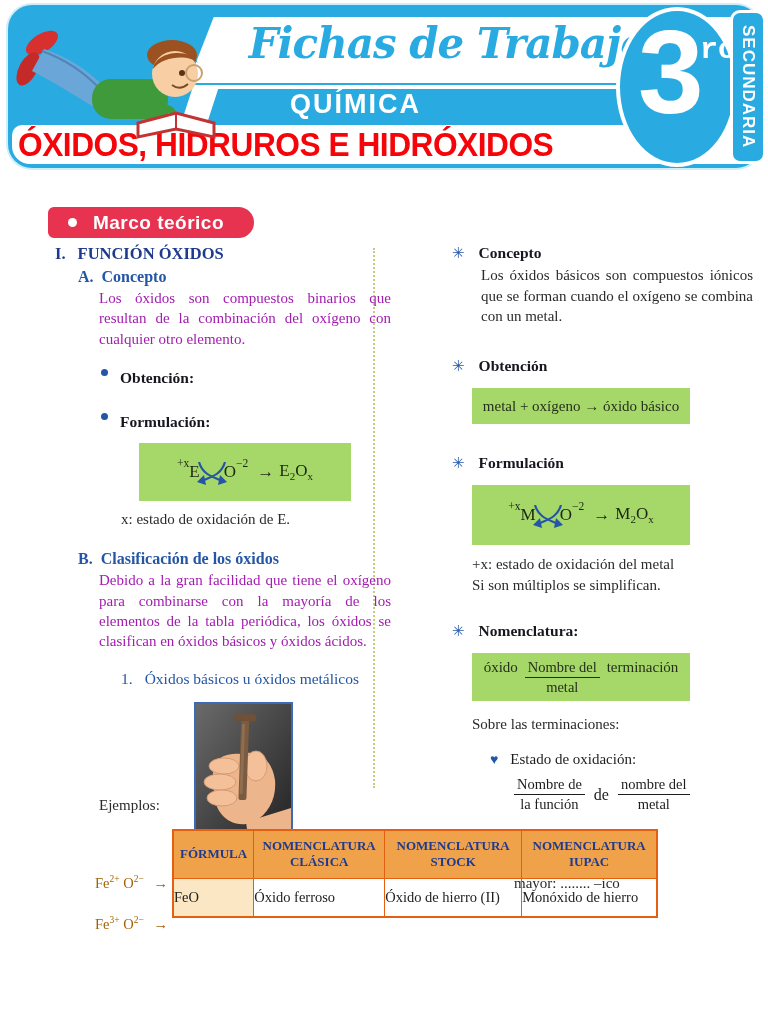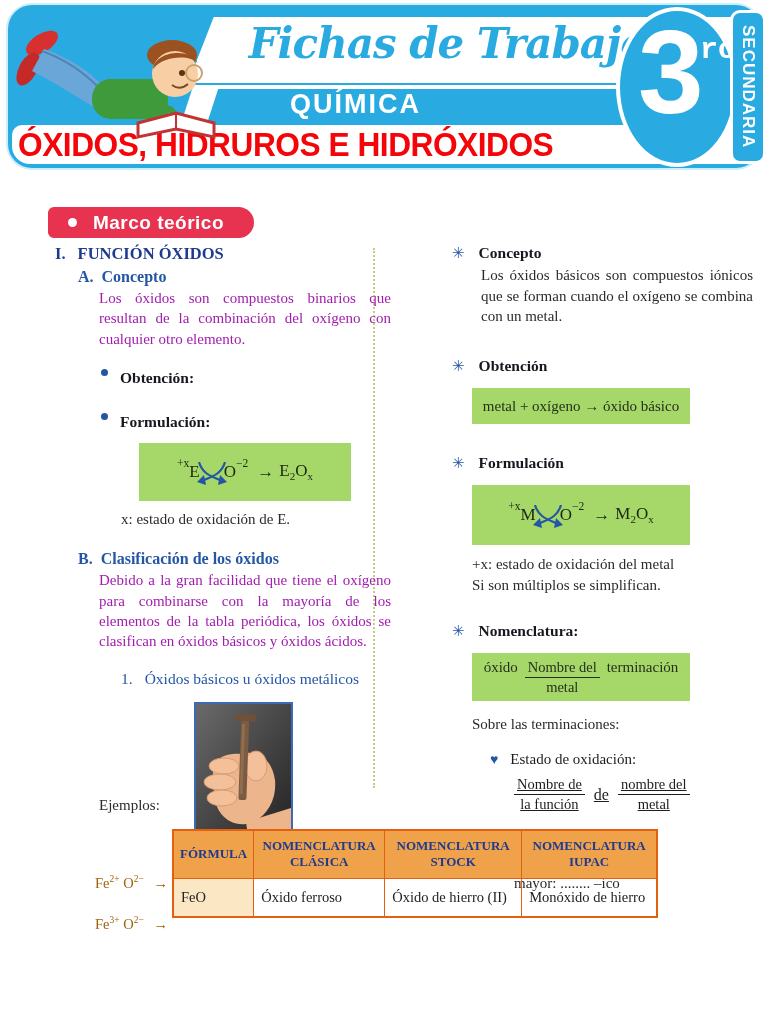--- a/index.html
+++ b/index.html
@@ -85,31 +85,31 @@
   .gap30{margin-top:30px;}
 
   .frac{display:inline-block;text-align:center;font-size:14.5px;line-height:1.15;vertical-align:middle;}
   .frac .t{display:block;border-bottom:1.4px solid #25301c;padding:0 3px 1px;}
   .frac .b{display:block;padding-top:1px;}
   .nomen-content{display:flex;align-items:flex-start;gap:7px;padding:6px 0;font-family:Liberation Serif, serif;}
 
   .heart-row{display:flex;gap:12px;align-items:baseline;margin:16px 0 0 38px;}
   .heart{color:#2456a5;font-size:14px;flex:none;}
   .h-title{font-size:15px;color:#1d1d1d;}
-  .frac-line{display:flex;align-items:center;gap:9px;margin:8px 0 0 62px;color:#1d1d1d;text-decoration:underline;}
+  .frac-line{display:flex;align-items:center;gap:9px;margin:8px 0 0 62px;color:#1d1d1d;}
   .frac-line .frac .t{border-color:#1d1d1d;}
   .h-lines{margin:4px 0 0 62px;font-size:15px;line-height:1.5;}
 
   
   .examples-label{position:absolute;left:99px;top:797px;font-size:15px;}
   .ex-table{position:absolute;left:172px;top:829px;border-collapse:collapse;
     border:2.5px solid #e2600f;font-family:Liberation Serif, serif;}
   .ex-table th{background:#f0a24b;color:#1e3a8f;font-weight:bold;font-size:13px;
     border:1.5px solid #e2600f;text-align:center;padding:7px 6px;line-height:1.25;}
-  .ex-table td{border:1.5px solid #e2600f;font-size:14.5px;padding:10px 7px;color:#222;}
+  .ex-table td{border:1.5px solid #e2600f;font-size:14.5px;padding:10px 0;color:#222;}
   .ex-table td.colf{background:#fbe7c3;}
   .w1{width:64px;} .w2{width:118px;} .w3{width:124px;} .w4{width:122px;}
   .row-label{position:absolute;left:95px;font-size:14.5px;color:#a16207;white-space:nowrap;}
   .row-label sup{font-size:9.5px;}
   .row-label .arr{margin-left:6px;}
   sub{font-size:10.5px;}
   sup{font-size:10.5px;}
 </style>
 </head>
 <body>

